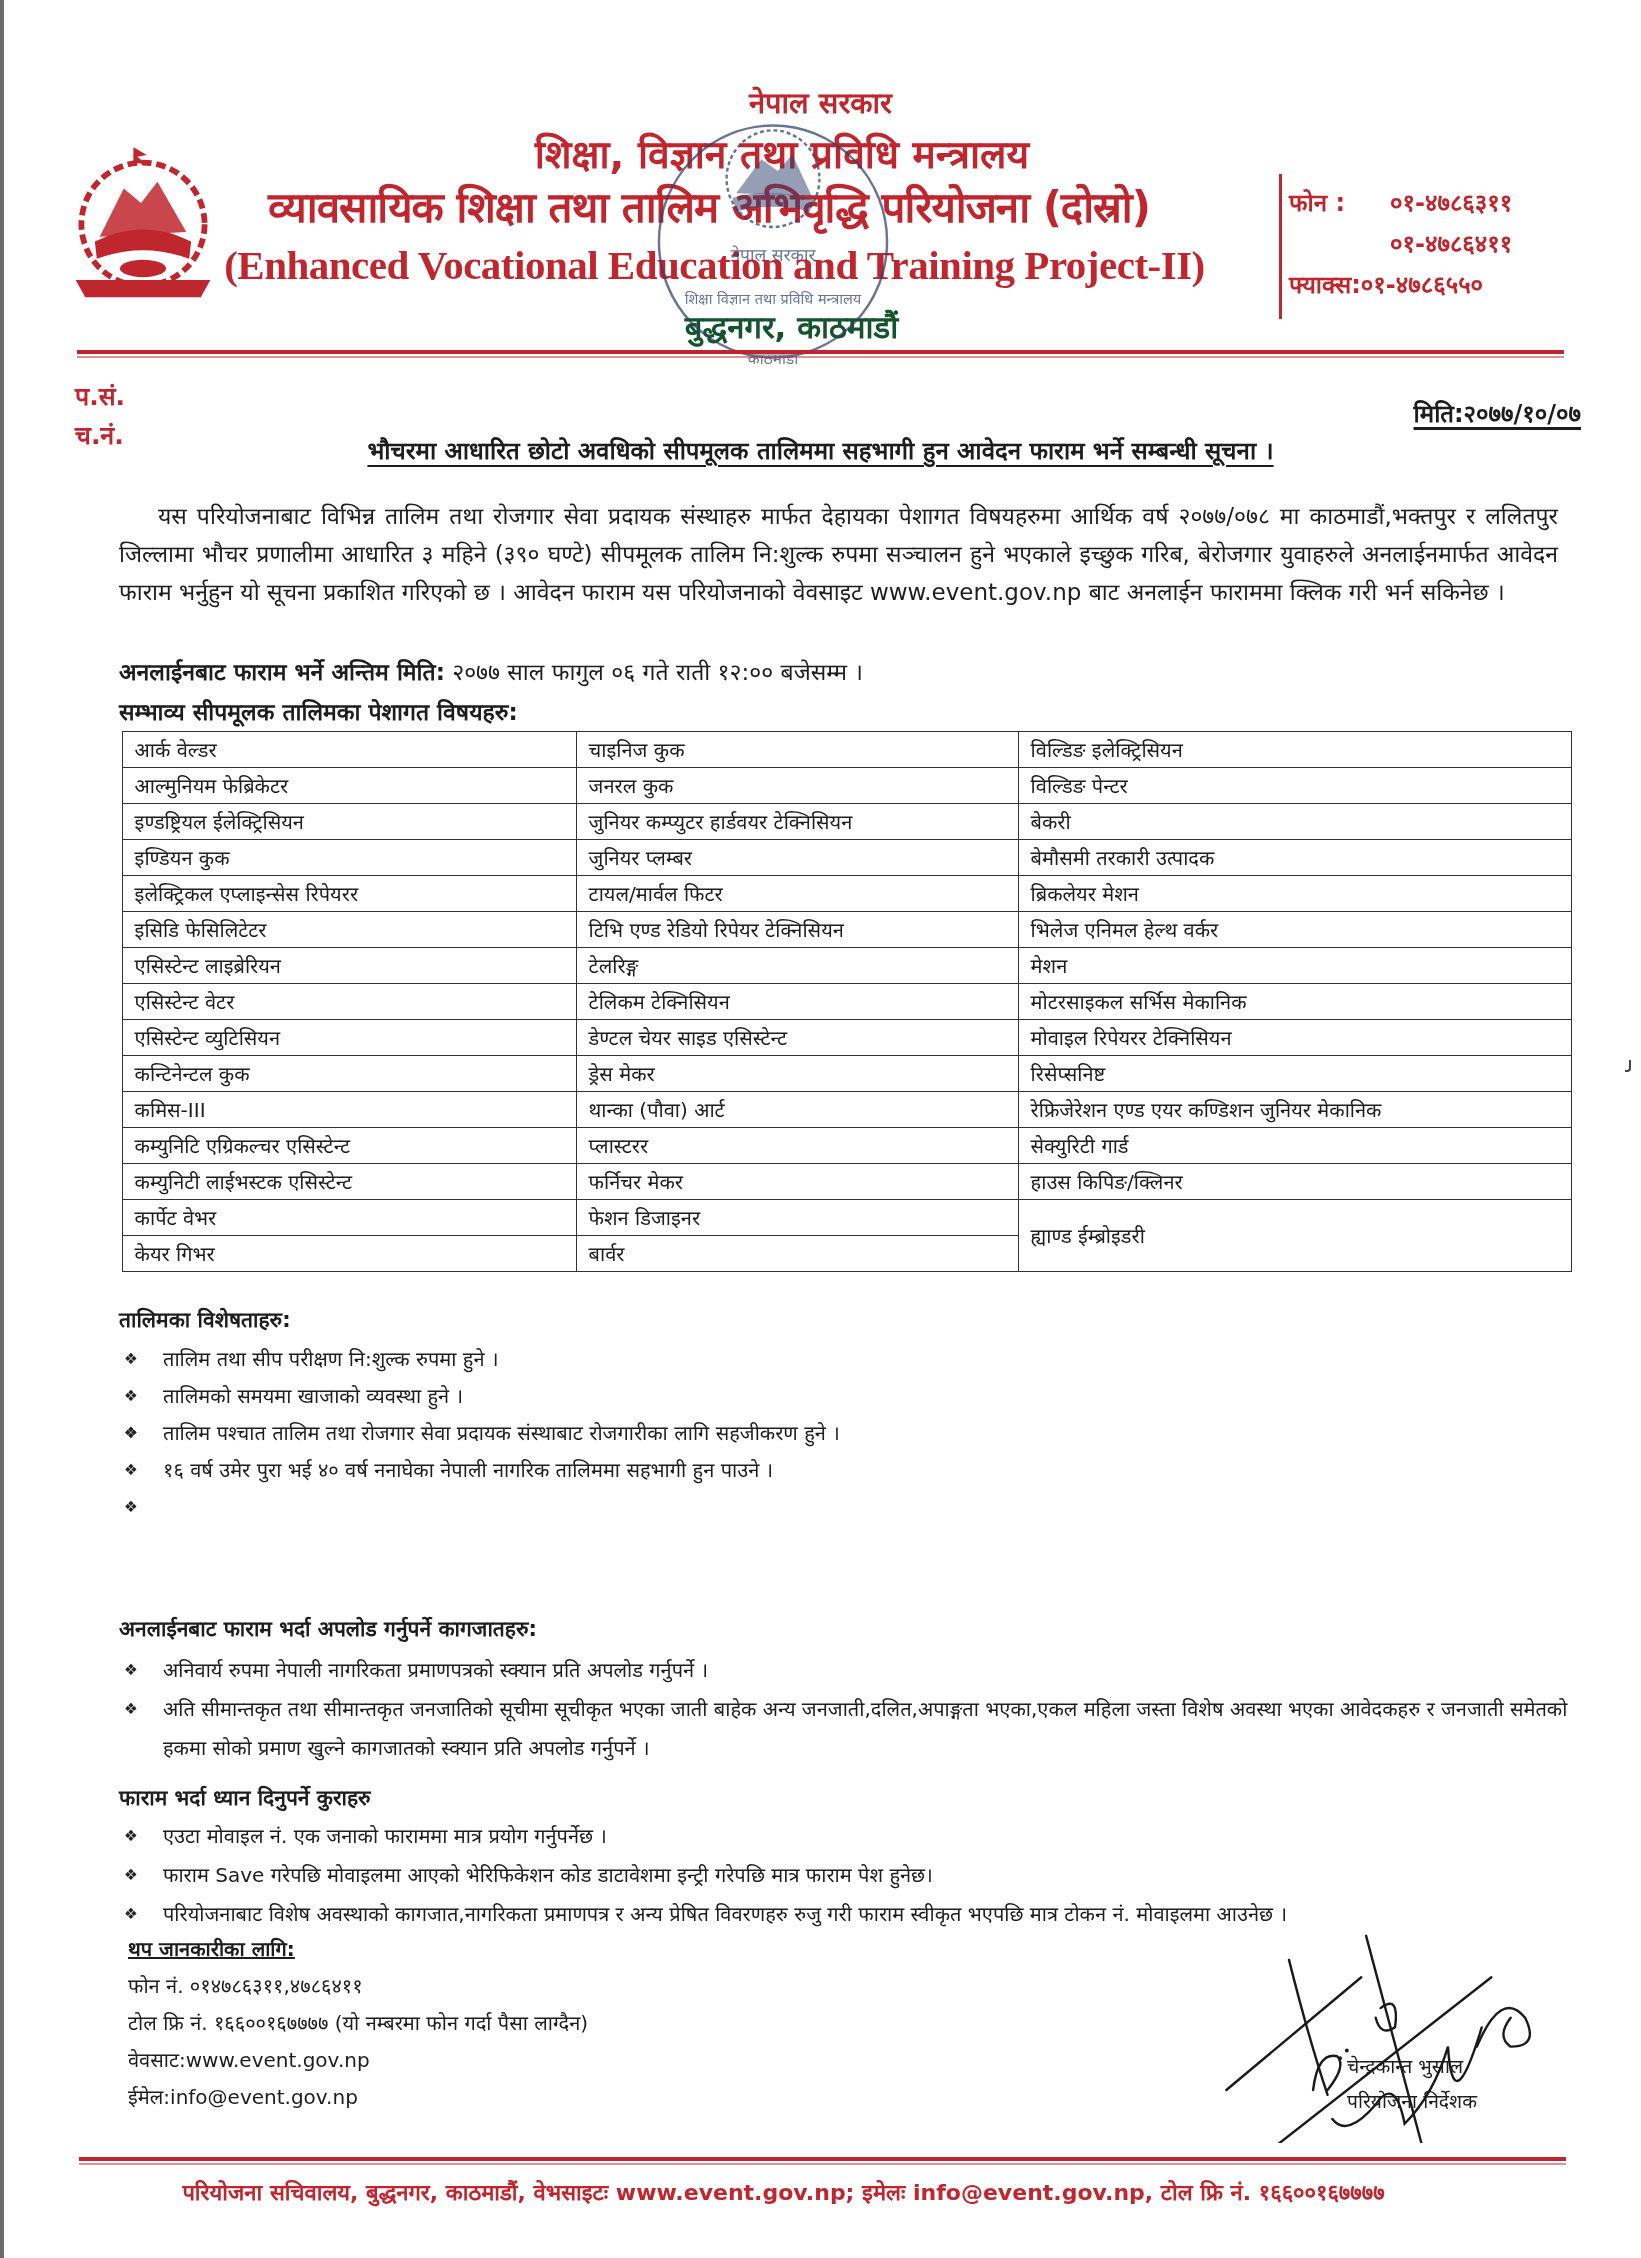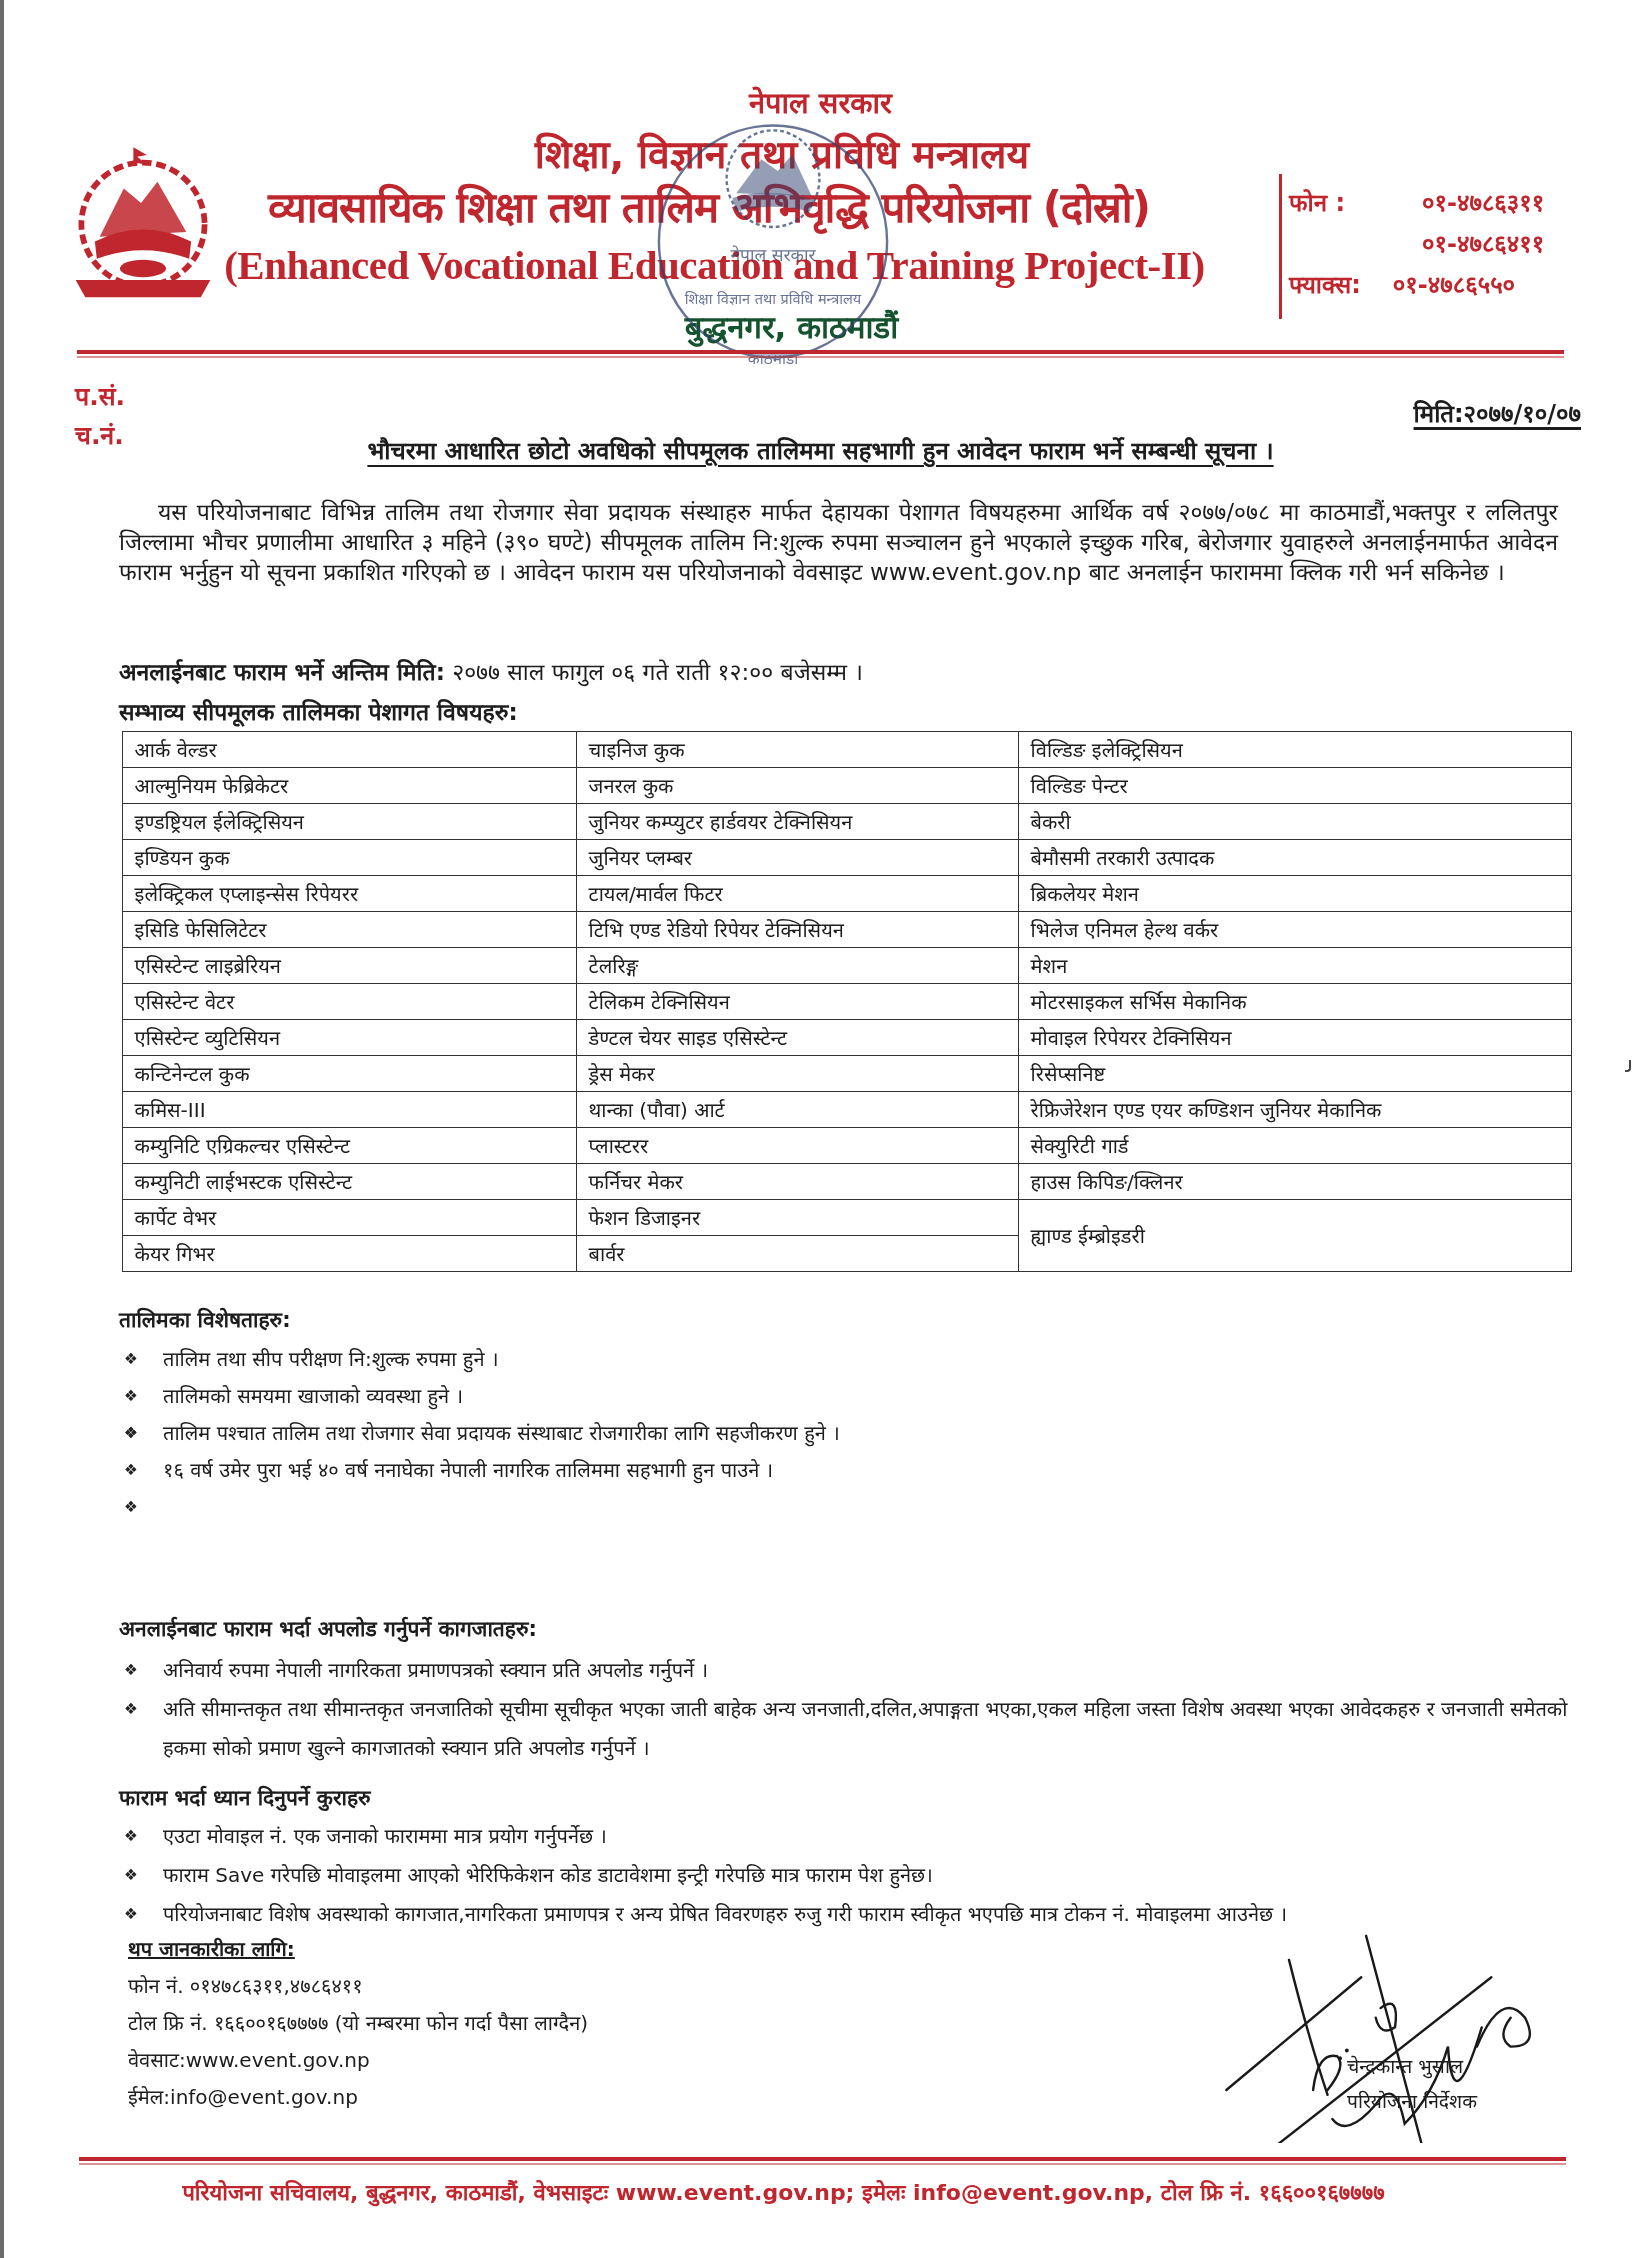--- a/index.html
+++ b/index.html
@@ -13,33 +13,33 @@
   .lh-ministry { position: absolute; top: 126px; left: 0; width: 1641px; text-align: center; padding-right: 77px; color: #c0262d; font-size: 39px; font-weight: bold; }
   .lh-project-np { position: absolute; top: 177px; left: 154px; width: 1110px; text-align: center; color: #c0262d; font-size: 42px; font-weight: bold; letter-spacing: -1px; }
   .lh-project-en { position: absolute; top: 241px; left: 164px; width: 1101px; text-align: center; color: #c0262d; font-family: "Liberation Serif", serif; font-size: 41px; font-weight: bold; letter-spacing: -0.5px; }
   .lh-address { position: absolute; top: 305px; left: 0; width: 1641px; text-align: center; padding-right: 58px; color: #14532d; font-size: 31px; font-weight: bold; }
 
   .emblem { position: absolute; left: 66px; top: 145px; width: 154px; height: 169px; }
   .stamp { position: absolute; left: 628px; top: 111px; width: 290px; height: 261px; opacity: 0.72; }
 
   .contact-divider { position: absolute; left: 1279px; top: 174px; width: 2.9px; height: 145px; background: #c0262d; }
   .contact { position: absolute; left: 1289px; top: 183px; width: 319px; color: #c0262d; font-size: 24px; line-height: 41px; font-weight: bold; }
-  .contact .row { display: flex; gap: 32px; }
+  .contact .row { display: flex; }
   .contact .lbl { width: 101px; }
   .contact .row.fax .lbl { width: auto; }
 
   .header-rule { position: absolute; left: 77px; top: 350px; width: 1487px; height: 3.9px; background: #c0262d; }
   .header-rule2 { position: absolute; left: 77px; top: 356px; width: 1487px; height: 1.9px; background: #c0262d; opacity: 0.5; }
 
   .ref { position: absolute; left: 75px; color: #c0262d; font-size: 25px; font-weight: bold; }
   .date { position: absolute; right: 60px; top: 396px; font-size: 24px; font-weight: bold; text-decoration: underline; text-decoration-thickness: 2.9px; text-underline-offset: 4.8px; }
 
   .notice-title { position: absolute; top: 433px; left: 0; width: 1641px; text-align: center; font-size: 24px; font-weight: bold; text-decoration: underline; text-decoration-thickness: 1.9px; text-underline-offset: 5.8px; }
 
-  .para { position: absolute; left: 119px; width: 1439px; top: 497px; font-size: 23px; line-height: 30px; text-align: justify; text-indent: 39px; }
+  .para { position: absolute; left: 119px; width: 1439px; top: 497px; font-size: 23px; line-height: 38px; text-align: justify; text-indent: 39px; }
   .deadline { position: absolute; left: 119px; top: 655px; font-size: 23px; }
   .deadline b { font-weight: bold; }
   .subjects-title { position: absolute; left: 119px; top: 695px; font-size: 23px; font-weight: bold; }
 
   table.trades { position: absolute; left: 122px; top: 731px; width: 1450px; border-collapse: collapse; font-size: 20px; }
   table.trades td { border: 1.9px solid #333; height: 36px; padding: 0 11.6px; vertical-align: middle; }
   table.trades td.c1 { width: 454px; }
   table.trades td.c2 { width: 442px; }
 
   .section-head { position: absolute; left: 119px; font-size: 21px; font-weight: bold; }

